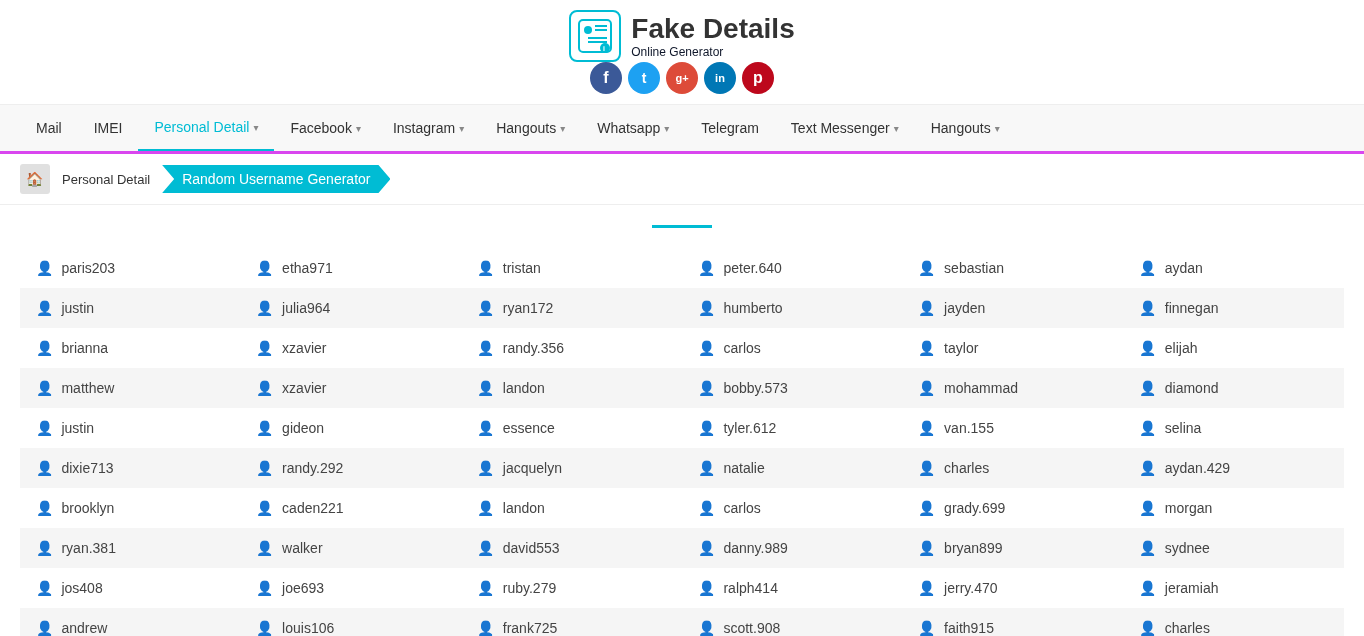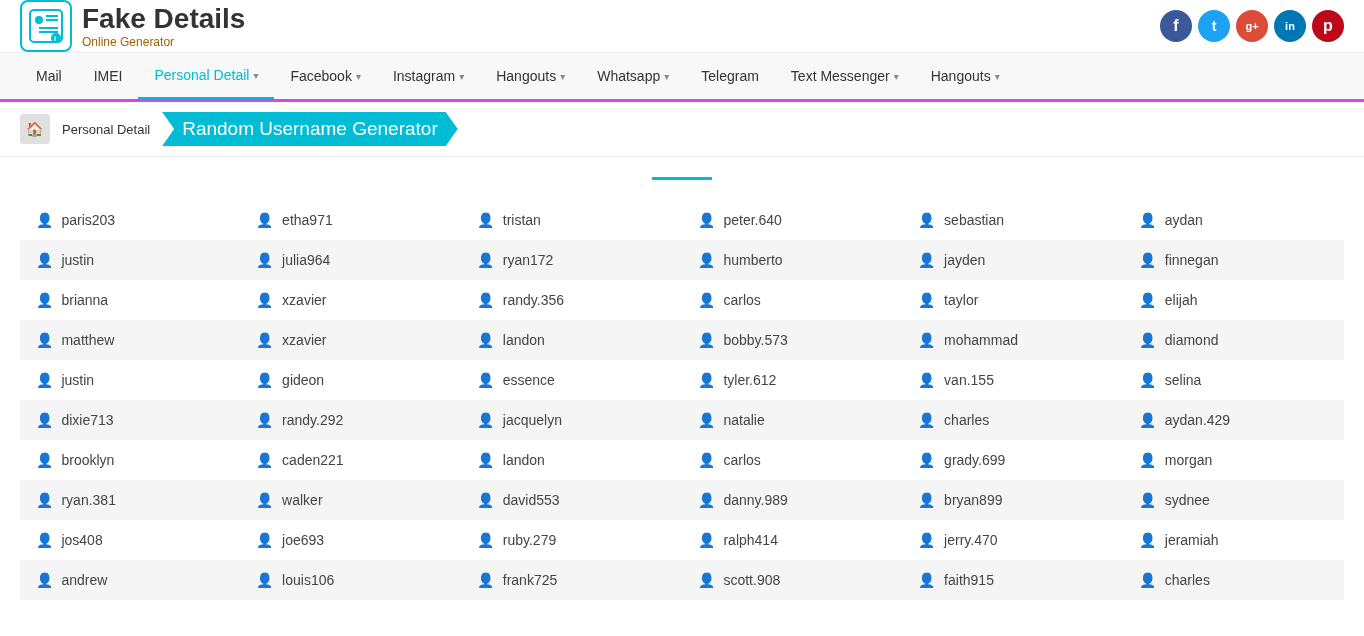--- a/index.html
+++ b/index.html
@@ -2,23 +2,24 @@
 <html><head>
   <meta charset="utf-8">
   <style>
     * { margin: 0; padding: 0; box-sizing: border-box; }
     body { font-family: Arial, sans-serif; font-size: 14px; color: #333; background: #fff; }
 
     
     .header {
       display: flex;
       align-items: center;
-      justify-content: space-between;
-      padding: 0 20px;
+      justify-content: flex-end;
+      padding: 10px 20px;
       border-bottom: 1px solid #eee;
+      flex-direction: column;
     }
     .logo-area {
       display: flex;
       align-items: center;
       gap: 10px;
     }
     .logo-icon {
       width: 52px;
       height: 52px;
       border: 2px solid #00bcd4;
@@ -28,21 +29,21 @@
       justify-content: center;
       position: relative;
     }
     .logo-title {
       font-size: 28px;
       font-weight: bold;
       color: #333;
     }
     .logo-subtitle {
       font-size: 12px;
-      color: #a16207;
+      color: #0f172a;
     }
     .social-icons {
       display: flex;
       gap: 6px;
     }
     .social-icon {
       width: 32px;
       height: 32px;
       border-radius: 50%;
       display: flex;
@@ -99,21 +100,21 @@
     }
     .breadcrumb-link {
       padding: 6px 12px;
       color: #333;
       font-size: 13px;
     }
     .breadcrumb-active {
       background: #00bcd4;
       color: white;
       padding: 6px 12px;
-      font-size: 19px;
+      font-size: 14px;
       clip-path: polygon(0 0, calc(100% - 12px) 0, 100% 50%, calc(100% - 12px) 100%, 0 100%, 12px 50%);
       padding-left: 20px;
       padding-right: 20px;
     }
 
     
     .main-content {
       padding: 20px;
     }
     .page-title {

